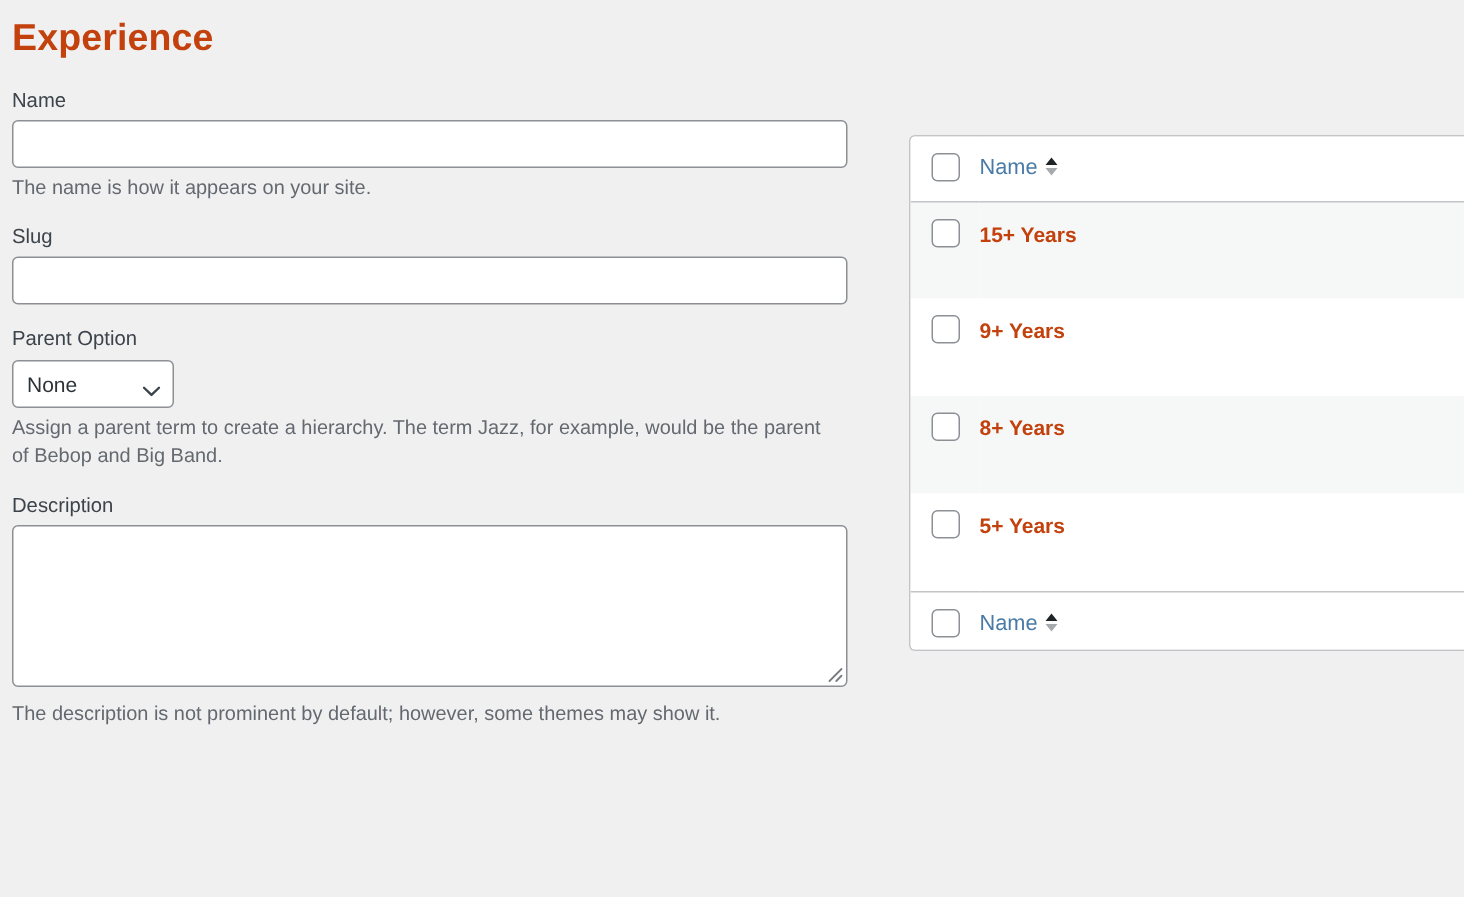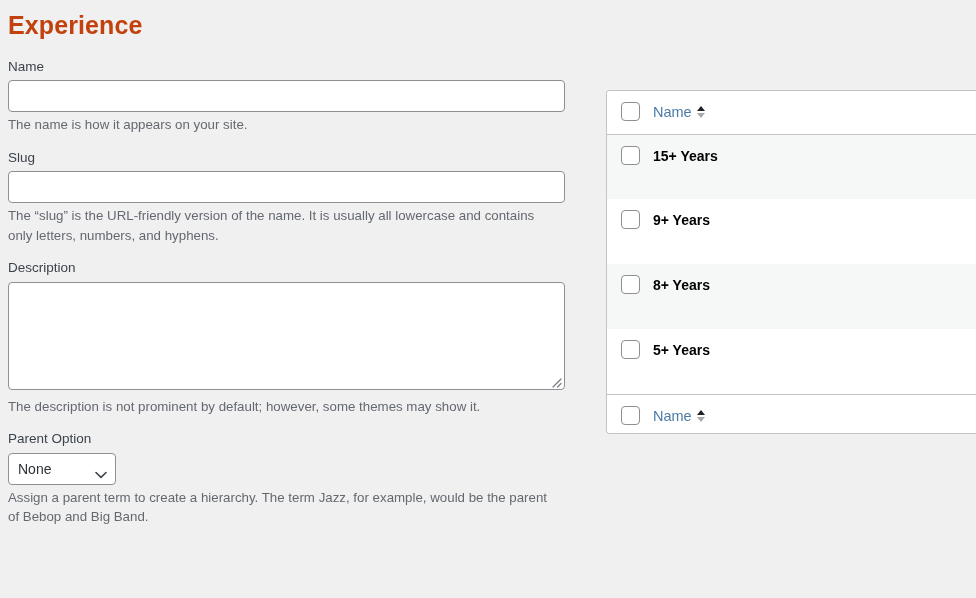--- a/index.html
+++ b/index.html
@@ -179,21 +179,21 @@
     display: inline-block;
     vertical-align: top;
   }
 
   .name-cell { padding-top: 12px !important; }
   .body-row .name-cell, .body-row-alt .name-cell { padding-top: 12px !important; }
 
   .term-link {
     font-size: 14px;
     font-weight: 700;
-    color: #000000;
+    color: #c2410c;
     text-decoration: none;
     line-height: 1.3;
   }
   .col-head-link {
     font-size: 14.5px;
     font-weight: 400;
     color: #4a7ba7;
     text-decoration: none;
     line-height: 1.3;
     display: inline-block;
@@ -216,51 +216,50 @@
 
   <div class="field">
     <label class="field-label">Name</label>
     <input class="text-input" type="text" value="" style="">
     <p class="help-text">The name is how it appears on your site.</p>
   </div>
 
   <div class="field">
     <label class="field-label">Slug</label>
     <input class="text-input" type="text" value="" style="">
-    <p class="help-text">The “slug” is the URL-friendly version of the name. It is usually all lowercase and contains only letters, numbers, and hyphens.</p>
-  </div>
-
-  <div class="field">
-    <label class="field-label">Description</label>
-    <span class="textarea-wrap">
-      <textarea class="textarea-box" style=""></textarea>
-      <span class="resize-grip">
-        <svg width="13" height="13" viewBox="0 0 13 13">
-          <path d="M12 4 L4 12 M12 8.5 L8.5 12" stroke="#787c82" stroke-width="1.2" fill="none" stroke-linecap="round"></path>
-        </svg>
-      </span>
-    </span>
-    <p class="help-text">The description is not prominent by default; however, some themes may show it.</p>
   </div>
 
   <div class="field">
     <label class="field-label">Parent Option</label>
     <span class="select-wrap">
       <select class="select-box">
         <option>None</option>
       </select>
       <span class="select-chevron">
         <svg width="12" height="8" viewBox="0 0 12 8">
           <path d="M1 1.5 L6 6.3 L11 1.5" fill="none" stroke="#3c434a" stroke-width="1.6" stroke-linecap="round" stroke-linejoin="round"></path>
         </svg>
       </span>
     </span>
     <p class="help-text">Assign a parent term to create a hierarchy. The term Jazz, for example, would be the parent of Bebop and Big Band.</p>
   </div>
 
+  <div class="field">
+    <label class="field-label">Description</label>
+    <span class="textarea-wrap">
+      <textarea class="textarea-box" style=""></textarea>
+      <span class="resize-grip">
+        <svg width="13" height="13" viewBox="0 0 13 13">
+          <path d="M12 4 L4 12 M12 8.5 L8.5 12" stroke="#787c82" stroke-width="1.2" fill="none" stroke-linecap="round"></path>
+        </svg>
+      </span>
+    </span>
+    <p class="help-text">The description is not prominent by default; however, some themes may show it.</p>
+  </div>
+
 </div>
 
 <div class="table-col">
   <div class="terms-table">
     <table>
       <colgroup>
         <col class="col-cb">
         <col>
       </colgroup>
       <thead>

